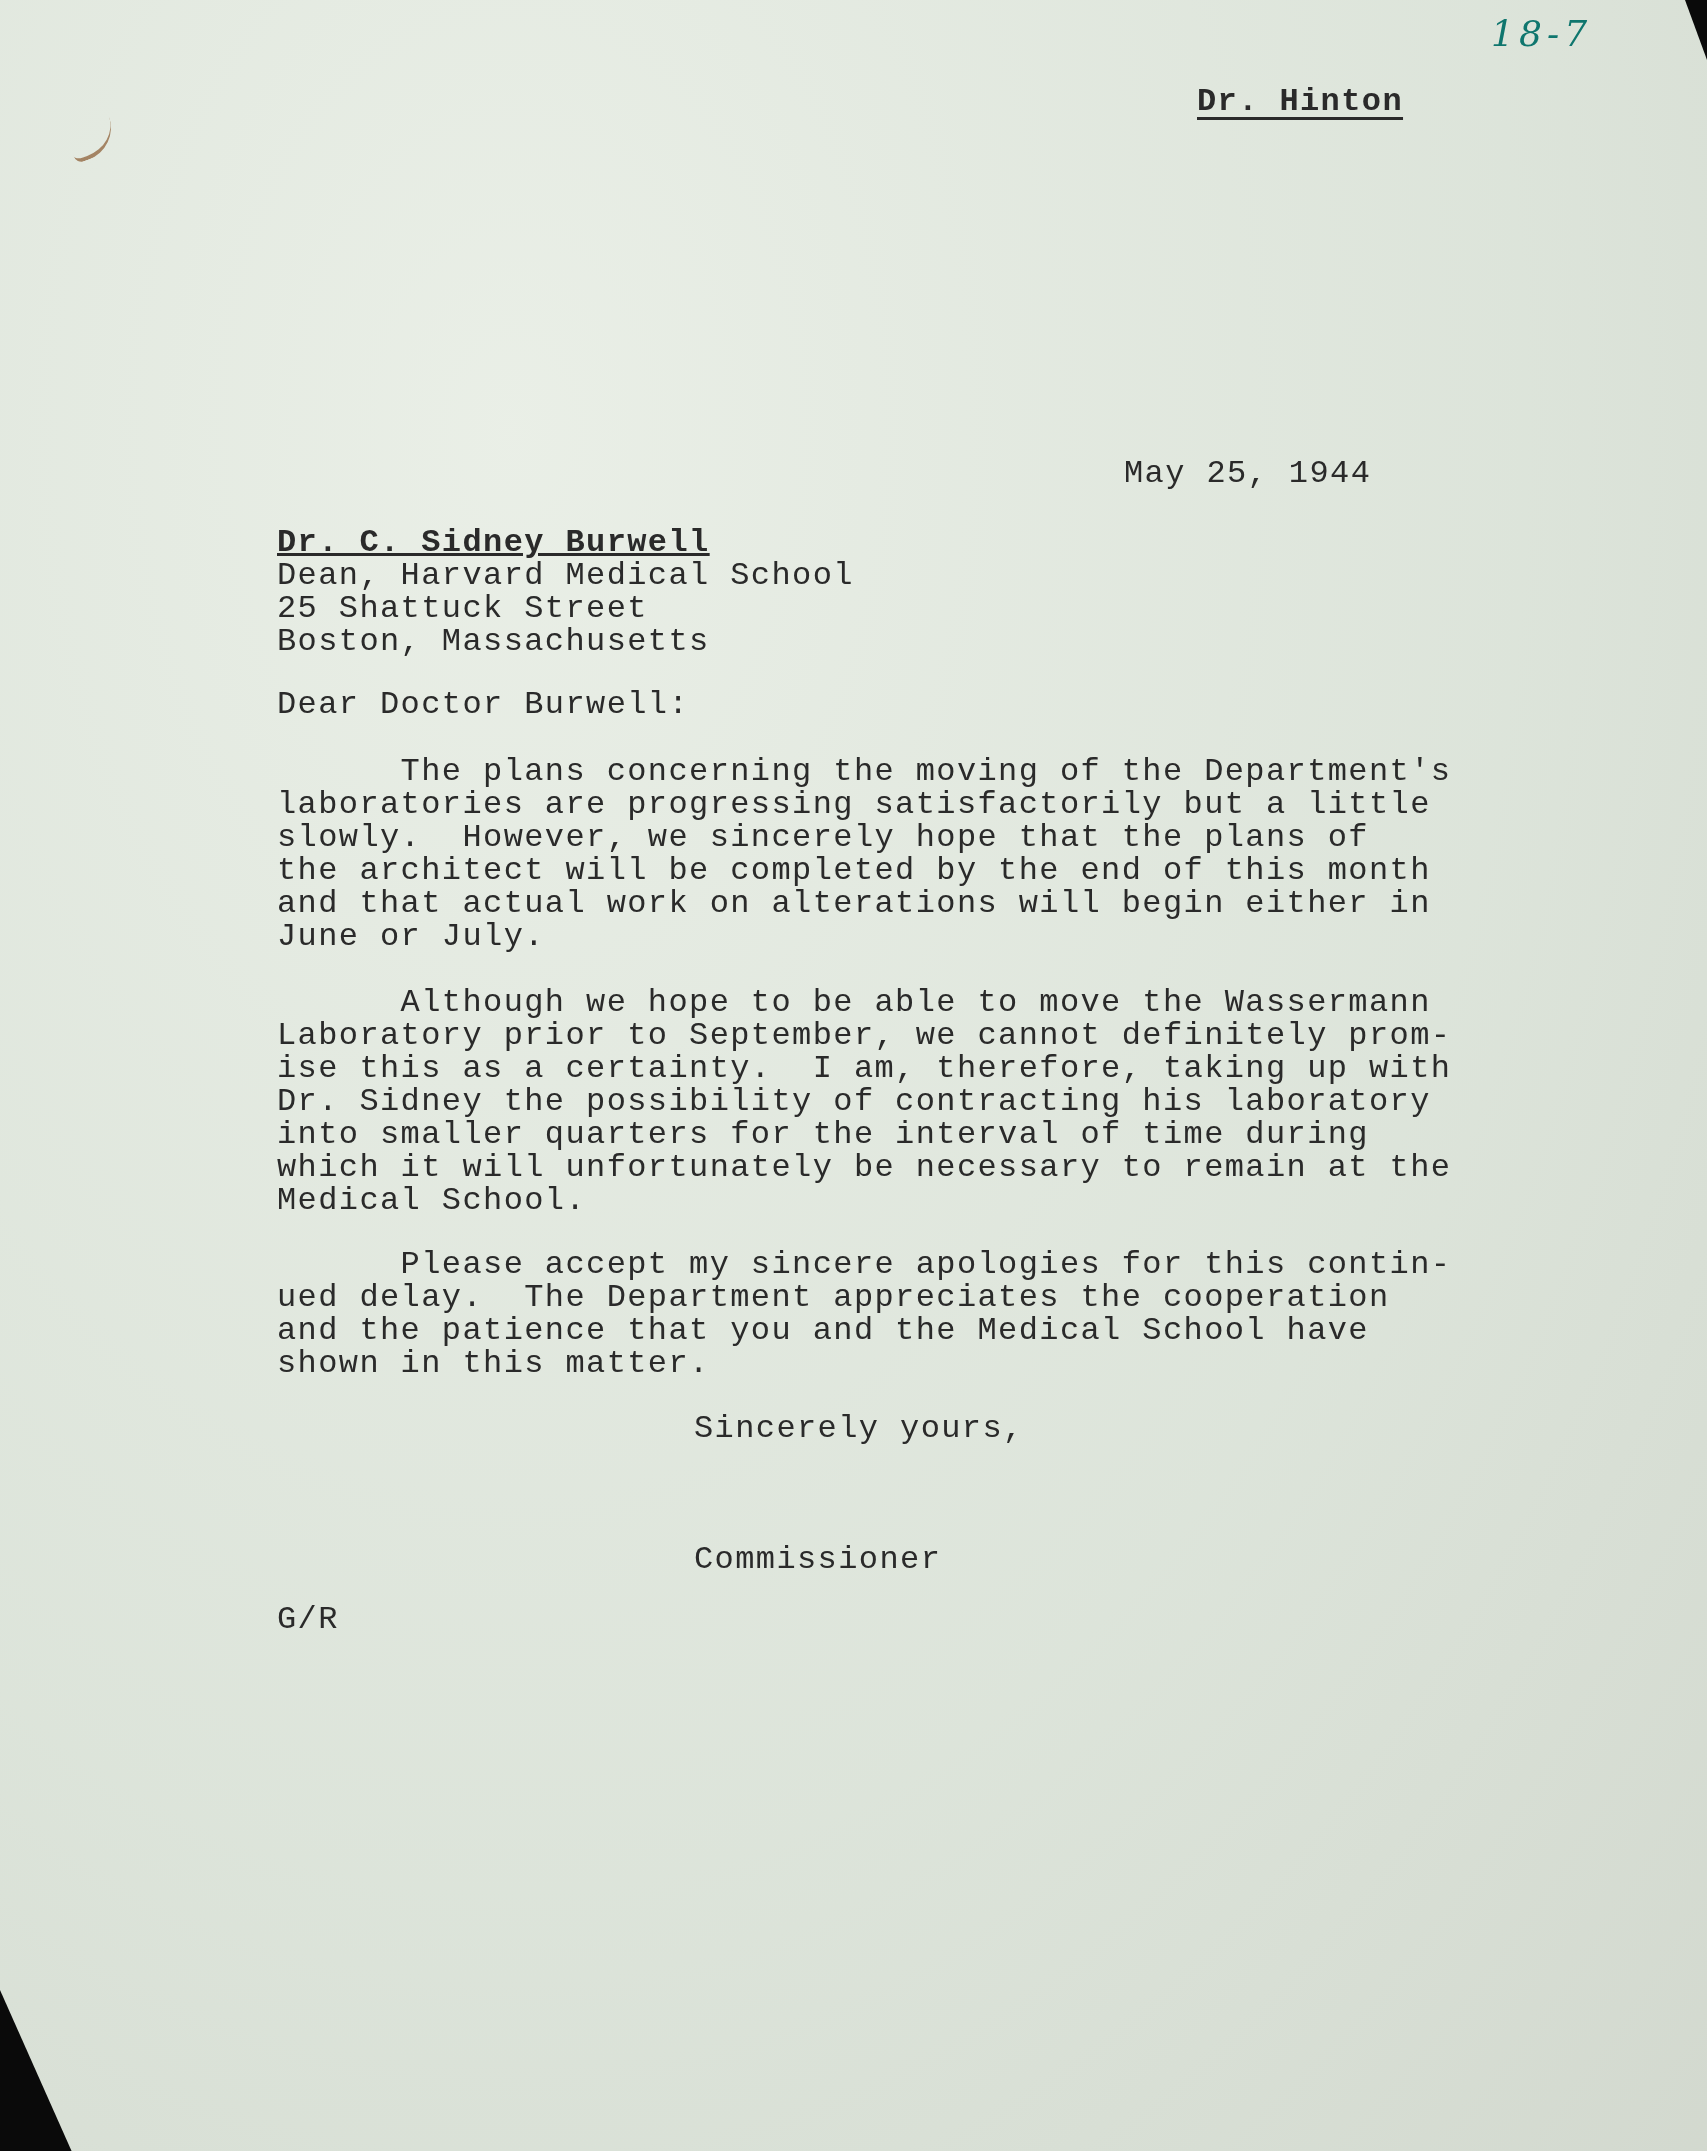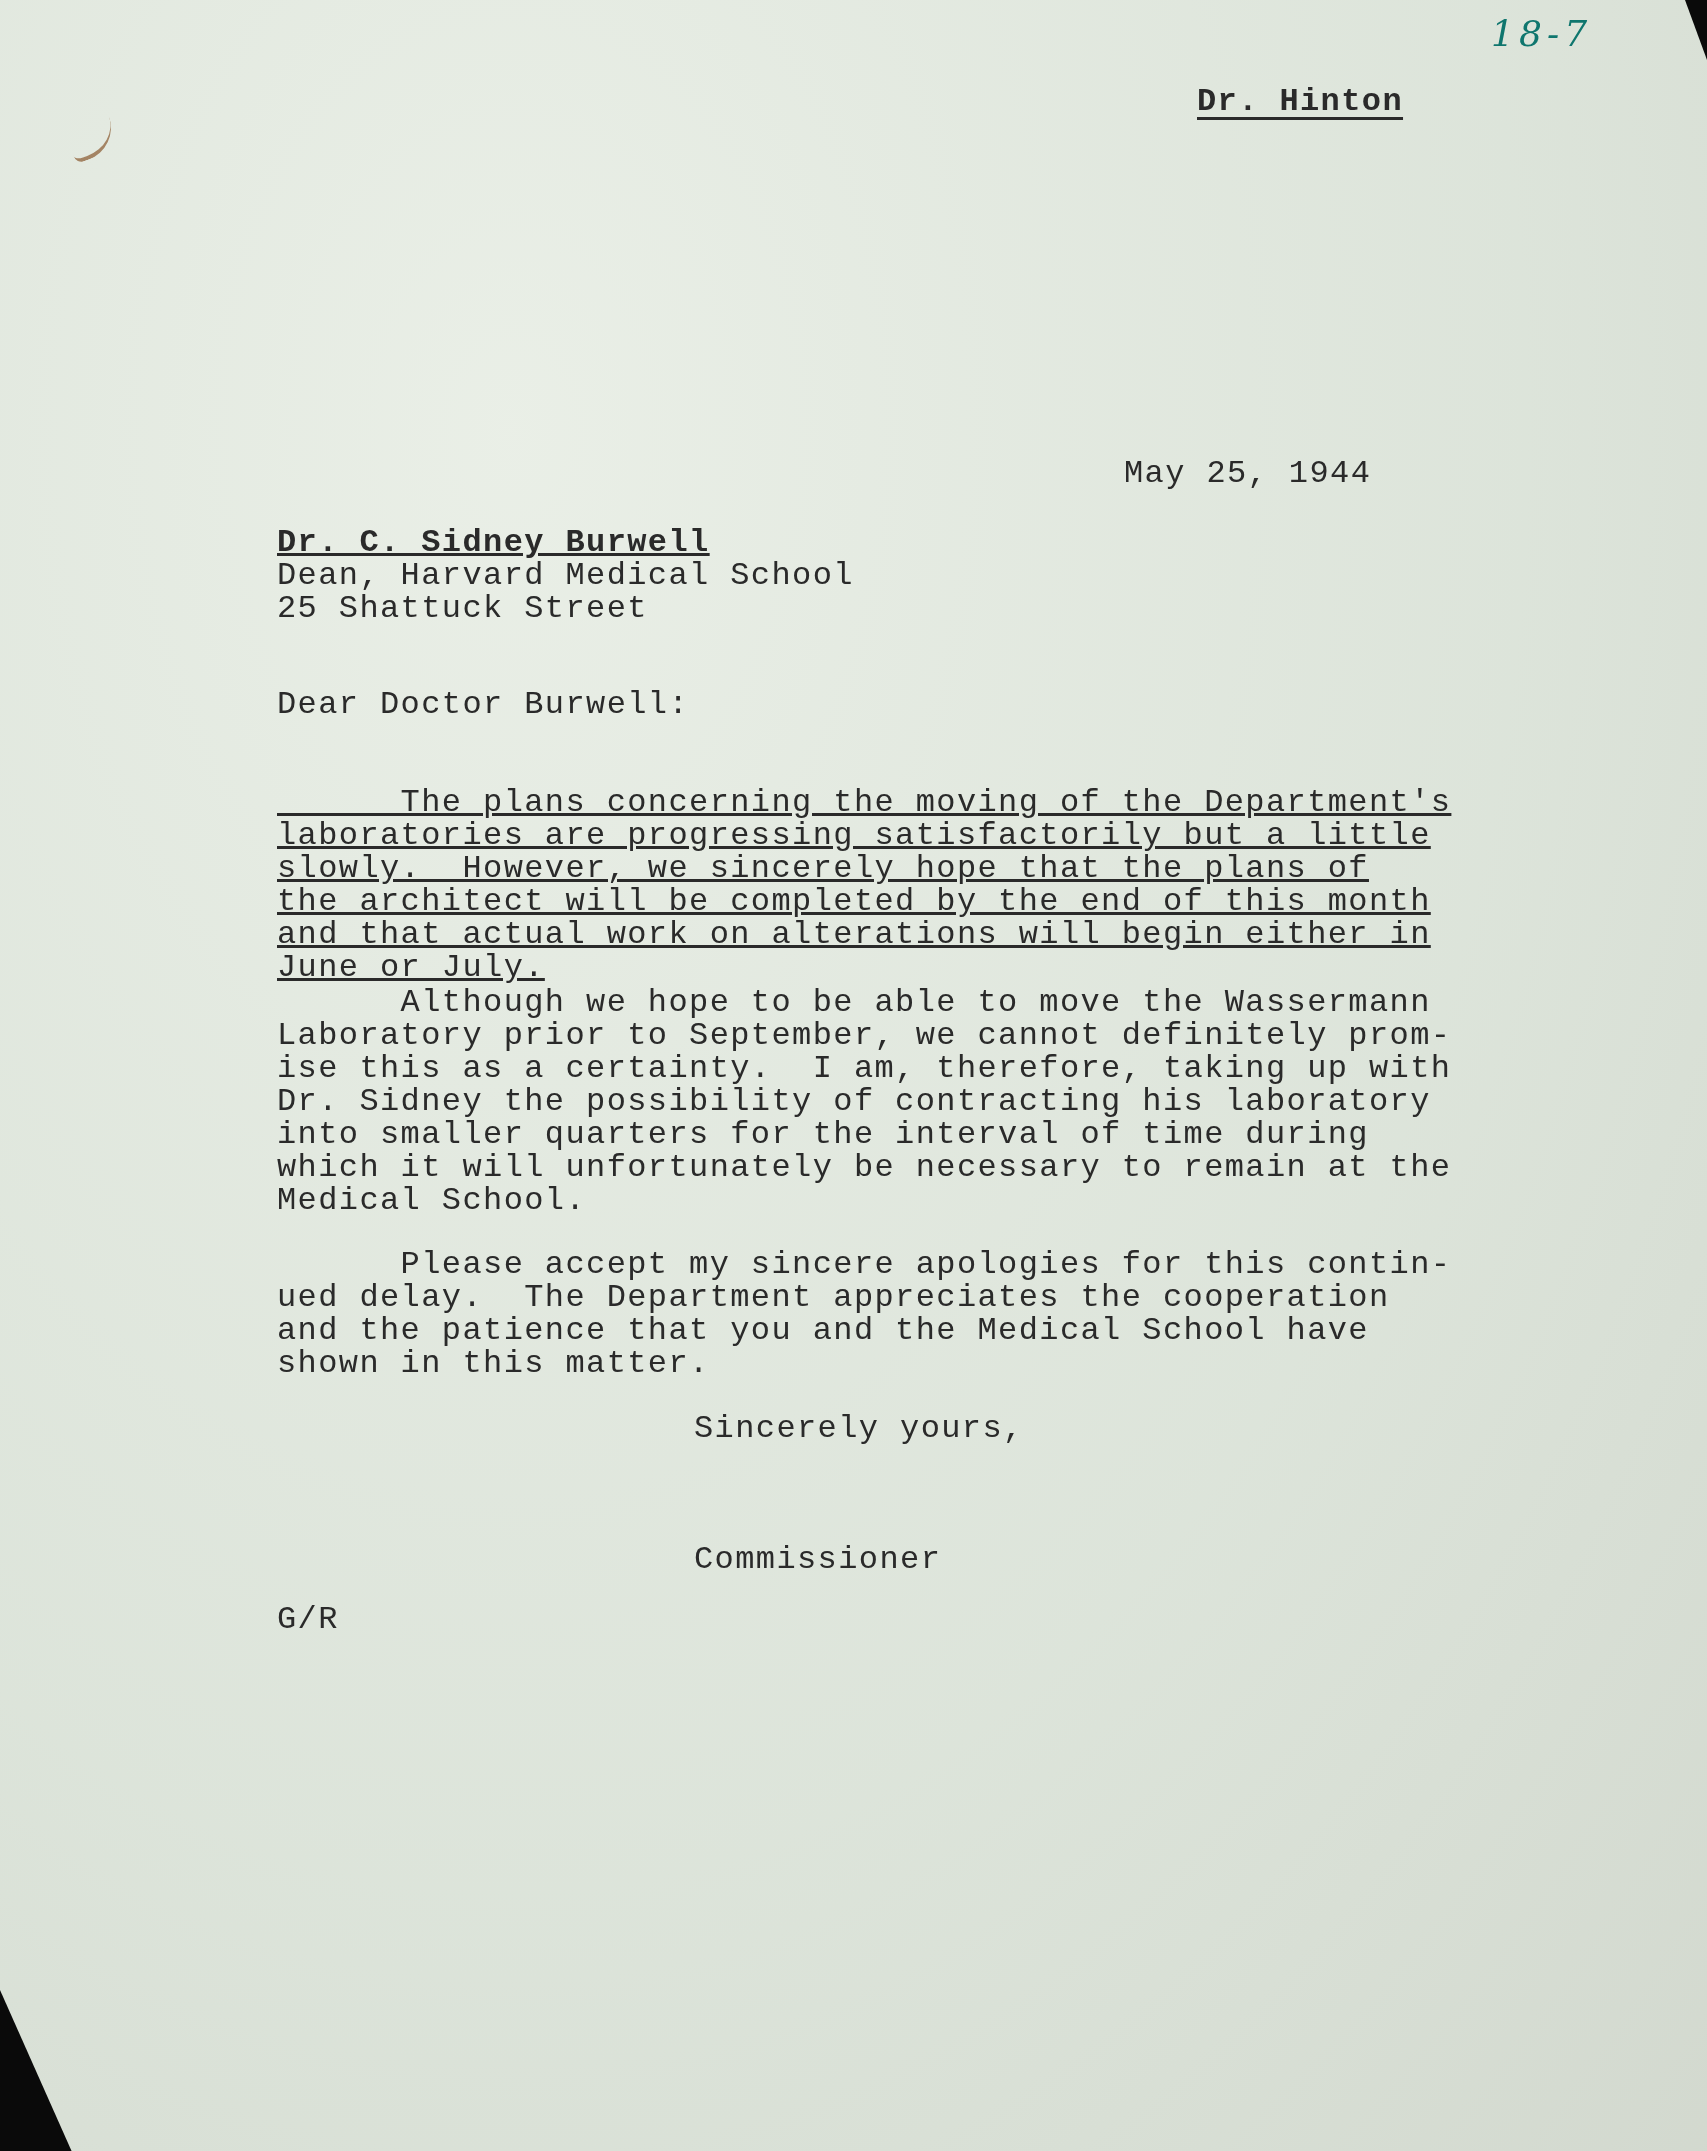--- a/index.html
+++ b/index.html
@@ -49,25 +49,26 @@
 <div class="handnote">18-7</div>
 
 <div class="t bold underlined" style="left:1197px; top:85px;text-align:right;">Dr. Hinton</div>
 
 <div class="t" style="left:1124px; top:457px;">May 25, 1944</div>
 
 <div class="para" style="top:526px;">
   <span class="line bold">Dr. C. Sidney Burwell</span>
   <span class="line">Dean, Harvard Medical School</span>
   <span class="line">25 Shattuck Street</span>
+  <span class="line">Boston, Massachusetts</span>
 </div>
 
 <div class="t" style="left:277px; top:688px;">Dear Doctor Burwell:</div>
 
-<div class="para" style="top:786px;text-decoration:underline;">
+<div class="para" style="top:755px;">
   <span class="line">      The plans concerning the moving of the Department's</span>
   <span class="line">laboratories are progressing satisfactorily but a little</span>
   <span class="line">slowly.  However, we sincerely hope that the plans of</span>
   <span class="line">the architect will be completed by the end of this month</span>
   <span class="line">and that actual work on alterations will begin either in</span>
   <span class="line">June or July.</span>
 </div>
 
 <div class="para" style="top:986px;">
   <span class="line">      Although we hope to be able to move the Wassermann</span>

